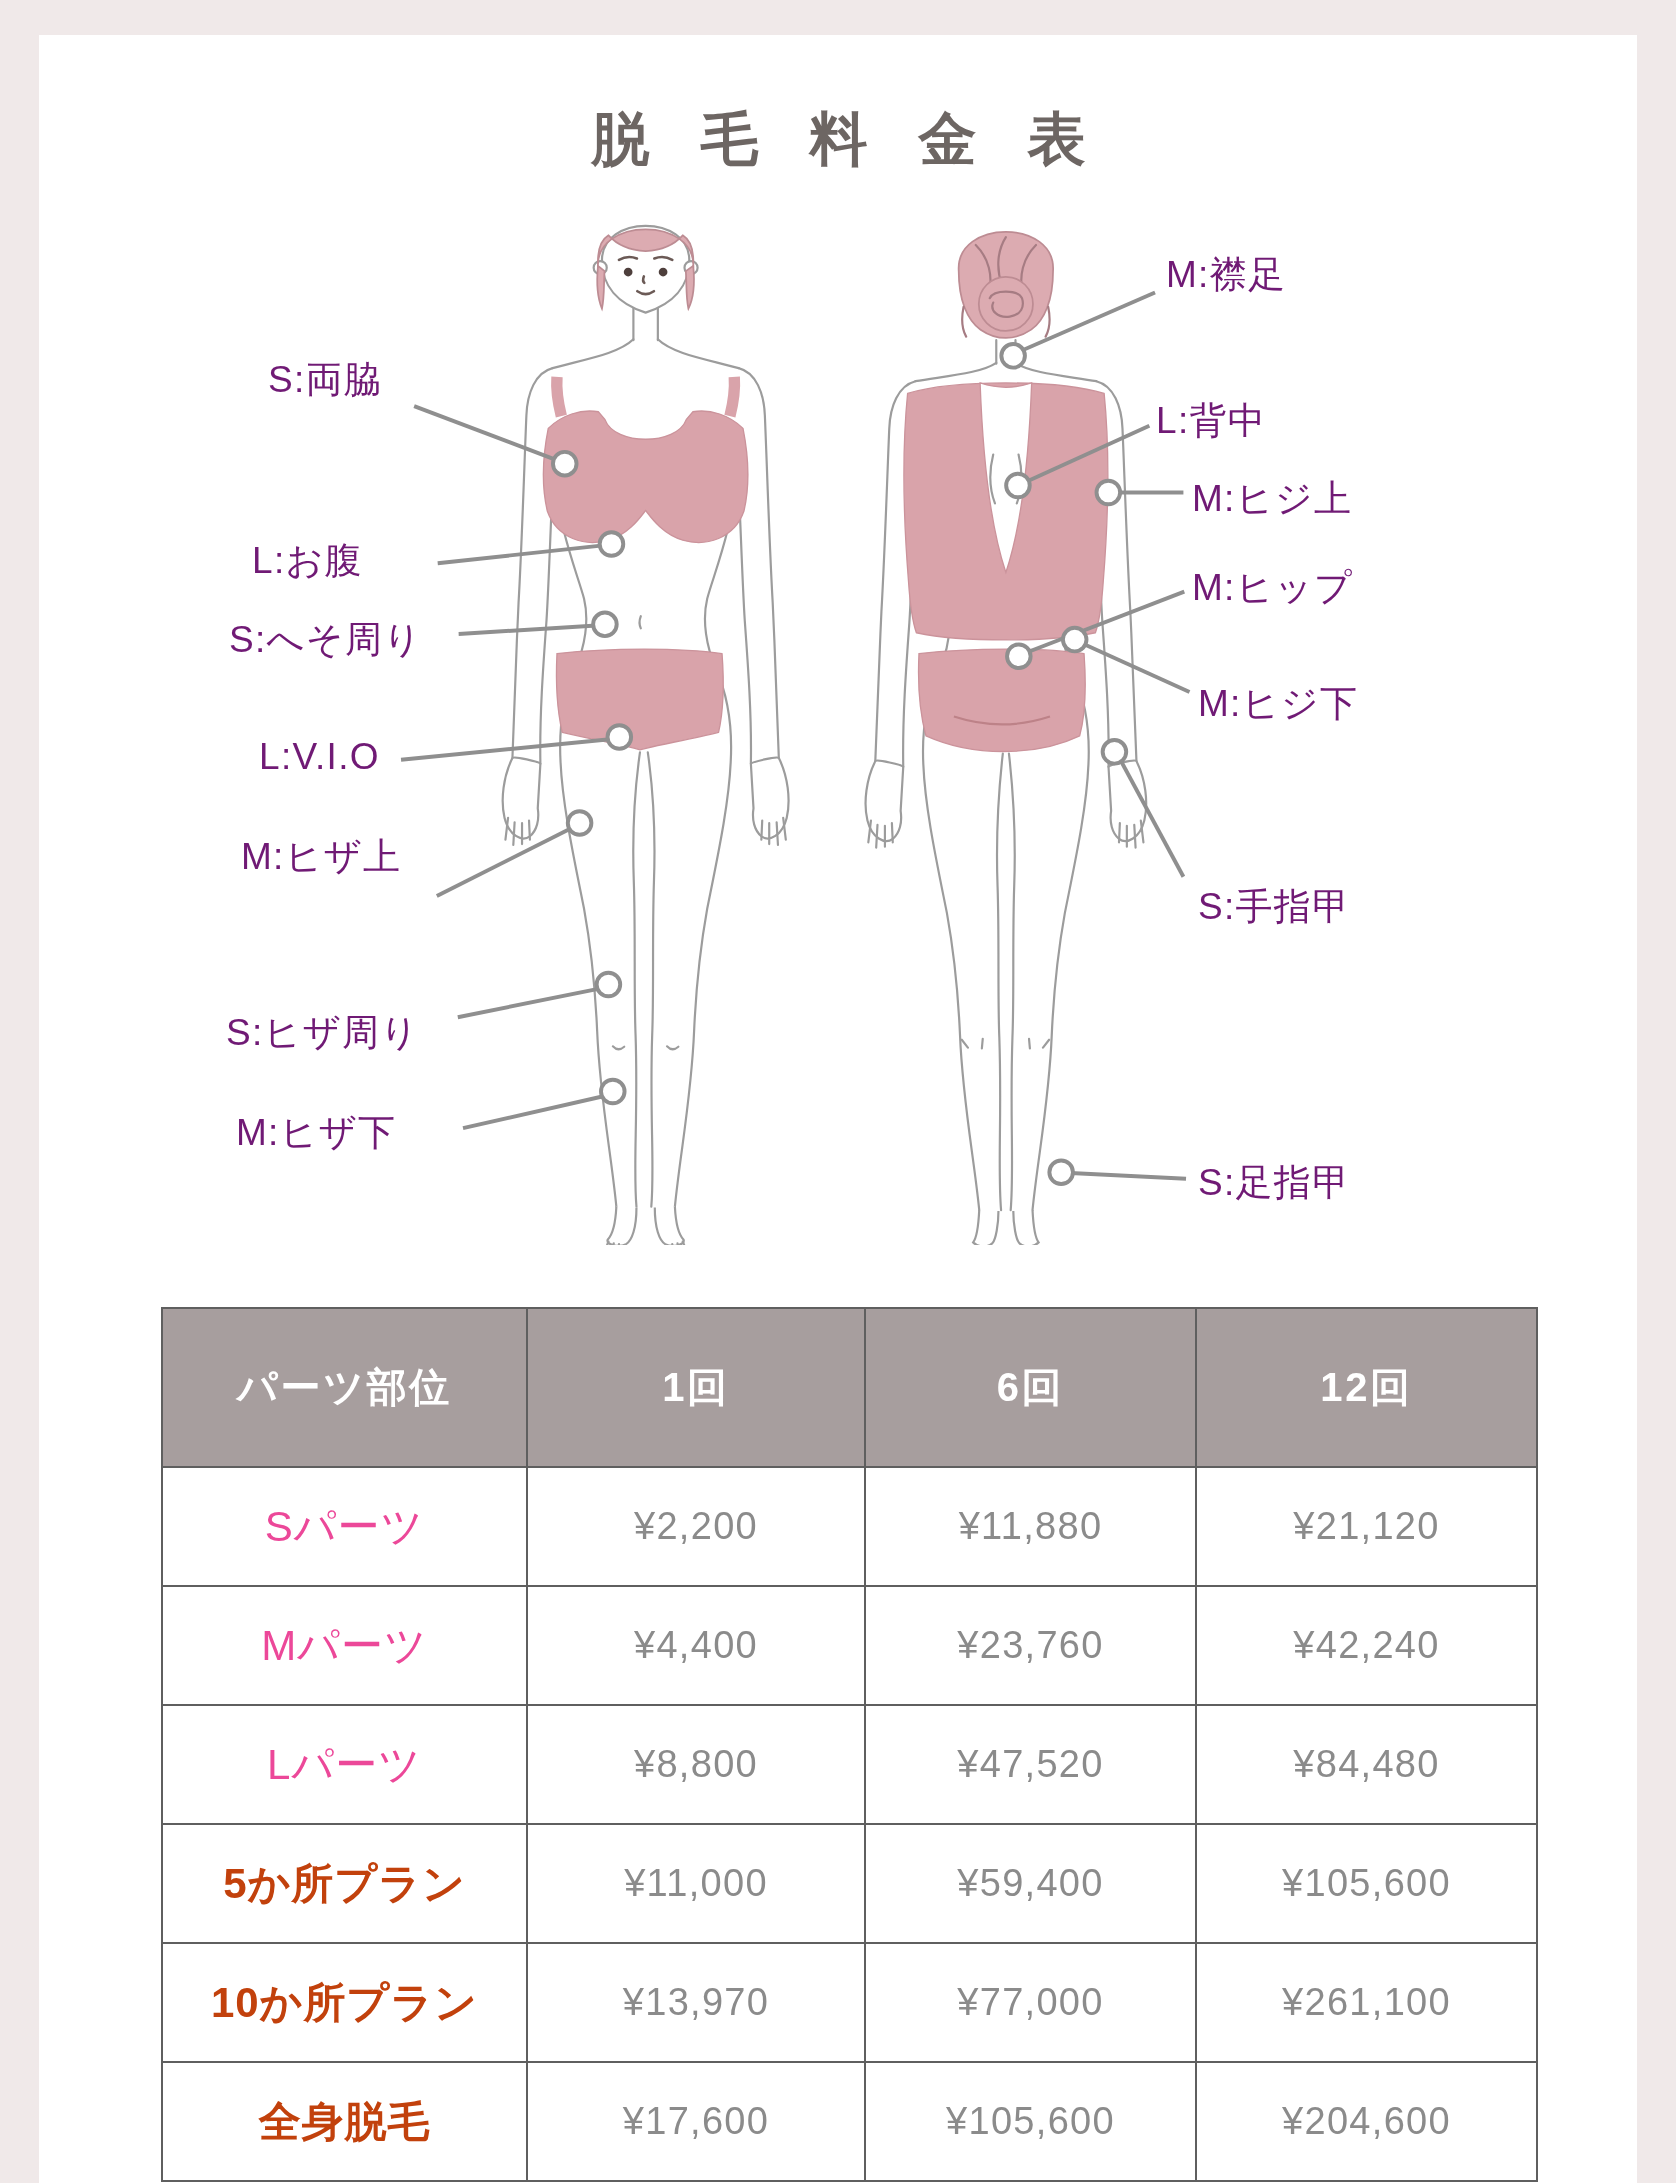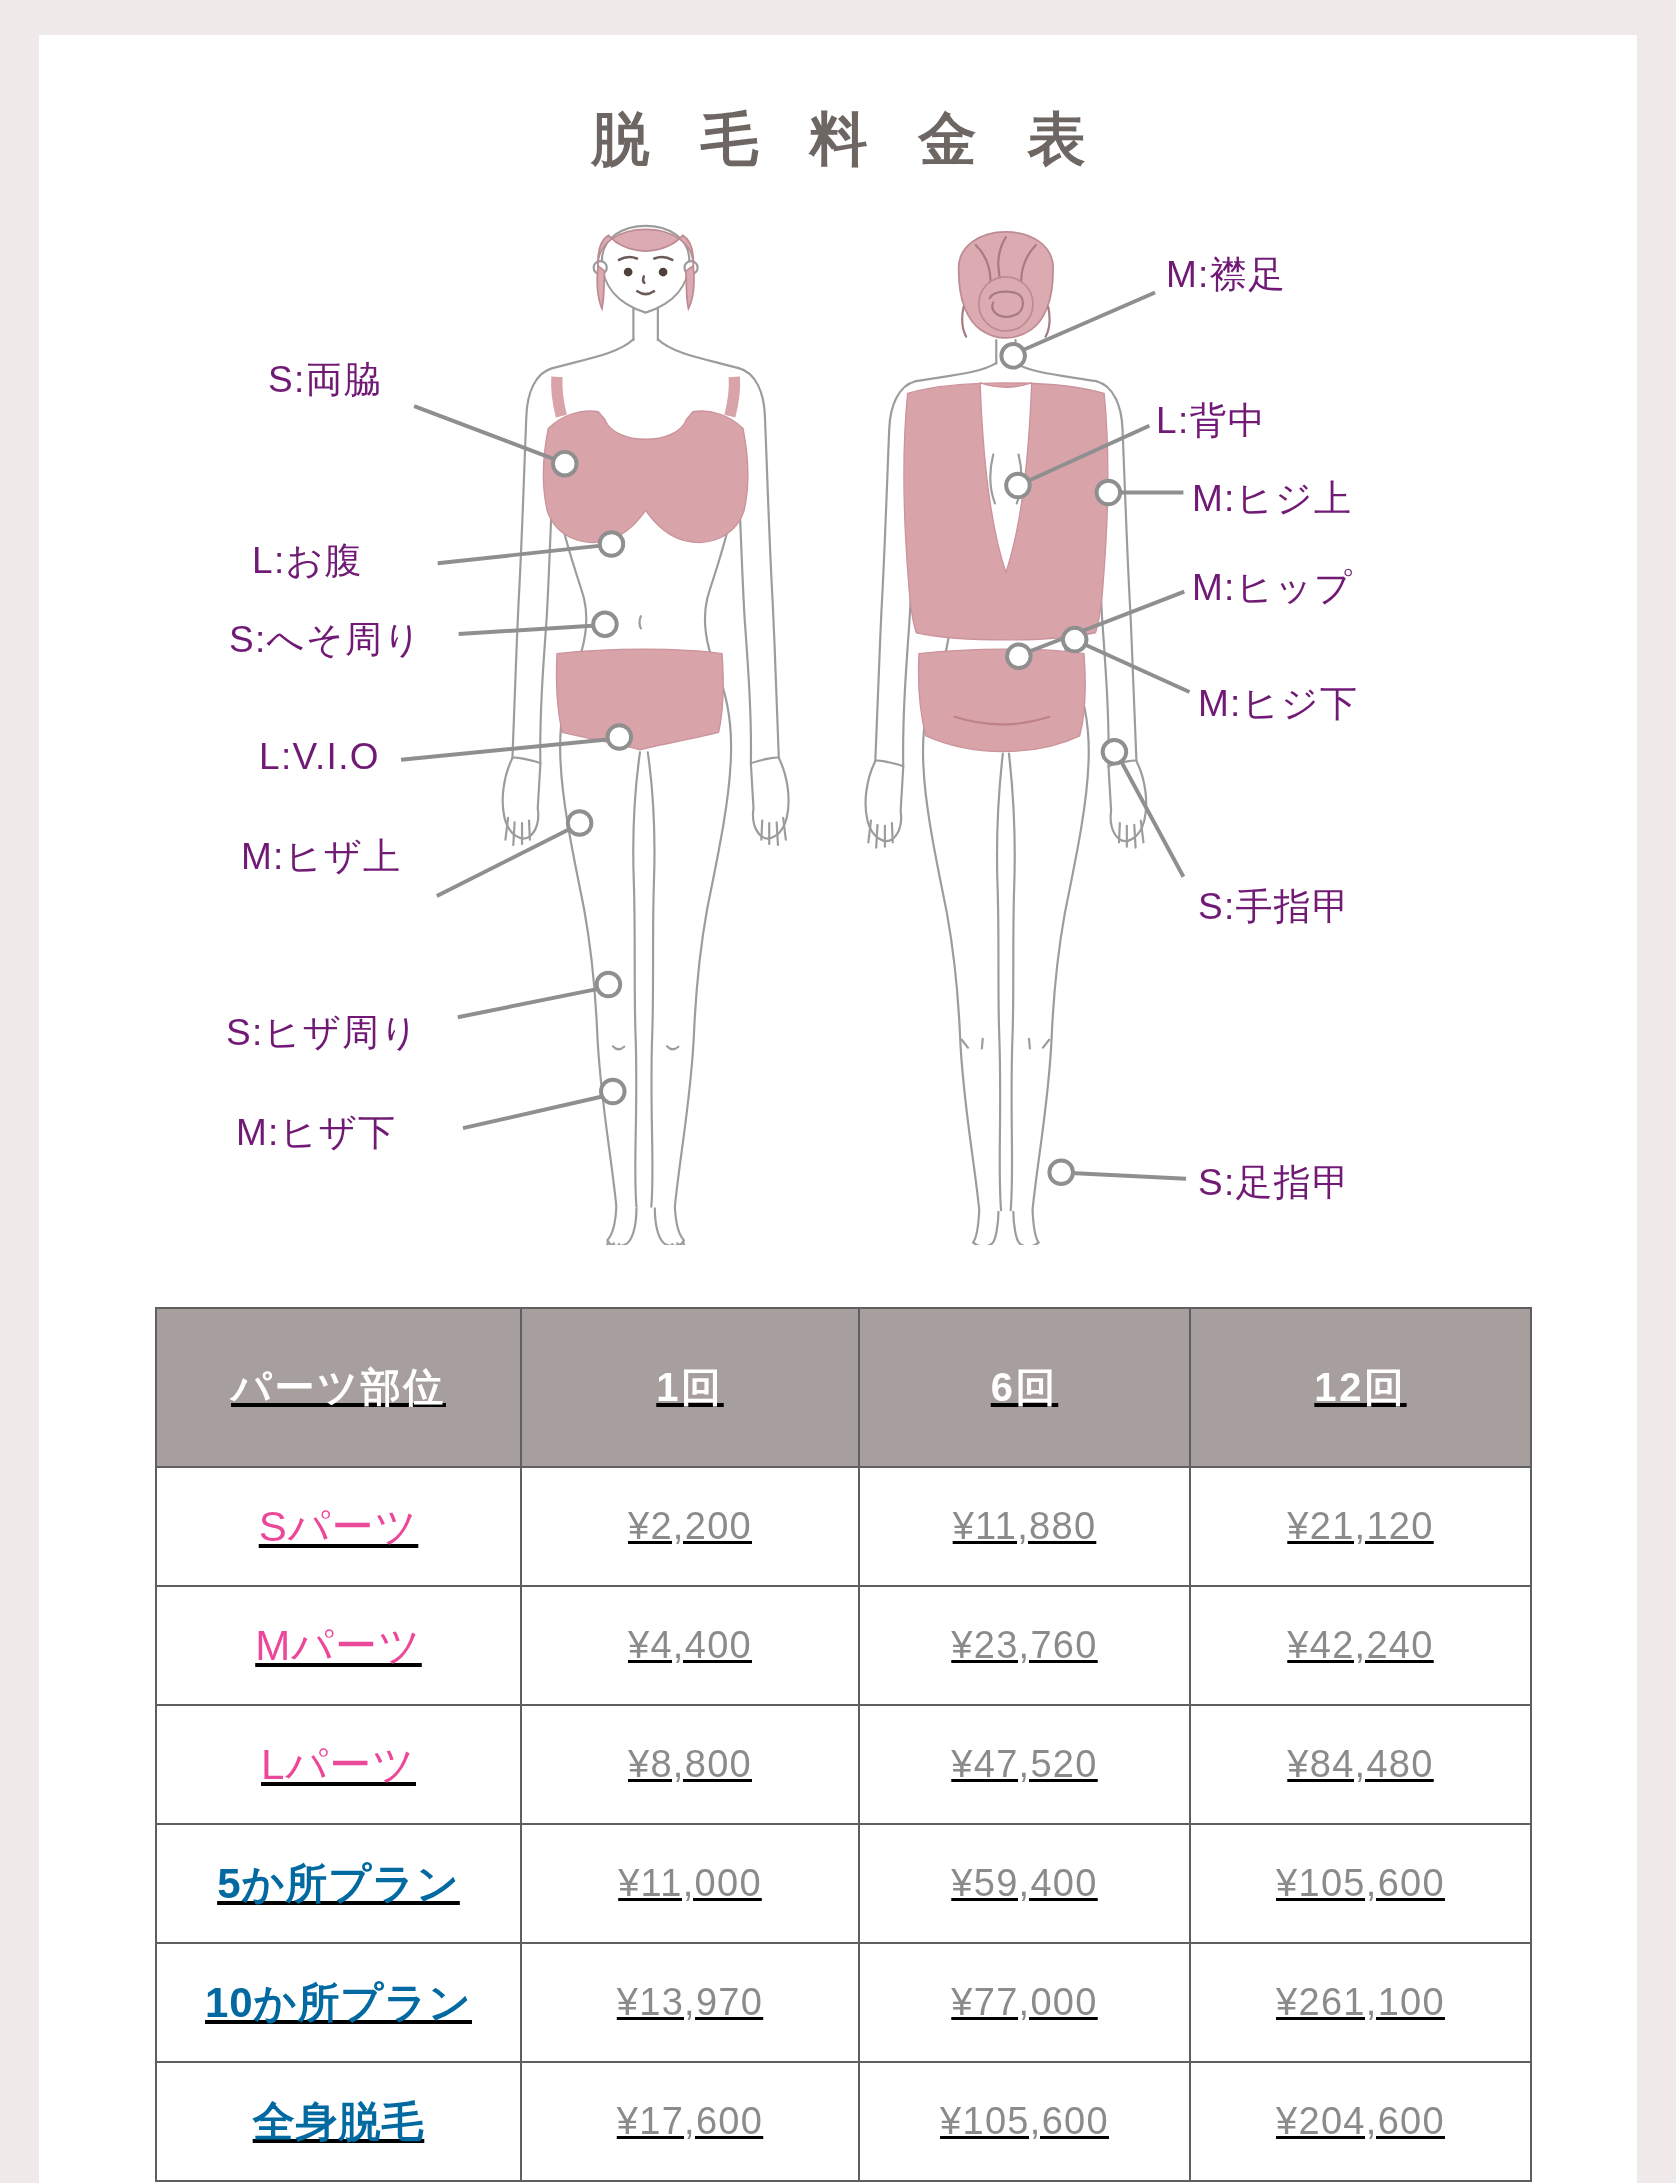--- a/index.html
+++ b/index.html
@@ -27,34 +27,34 @@
   #back-figure{left:849px;}
   #leader-overlay{position:absolute;left:0;top:0;width:1677px;height:2369px;pointer-events:none;}
   .leader{stroke:#8f8f8f;stroke-width:9;fill:none;}
   .leader-dot{fill:#ffffff;stroke:#8f8f8f;stroke-width:9;}
   .part-label{
     position:absolute;font-size:37px;color:#701a75;font-weight:500;
     letter-spacing:1.3px;white-space:nowrap;
   }
   
   #price-table{
-    position:absolute;left:155px;top:1307px;
-    border-collapse:collapse;table-layout:fixed;text-decoration:underline;
+    position:absolute;left:161px;top:1307px;
+    border-collapse:collapse;table-layout:fixed;
   }
   #price-table td,#price-table th{
     border:2.2px solid #5f5f5f;text-align:center;vertical-align:middle;
     padding:0;overflow:hidden;
   }
   #price-table th{
     background:#a79e9e;color:#ffffff;font-size:40px;font-weight:600;
     letter-spacing:2.6px;height:157px;
   }
   #price-table td{height:117px;background:#ffffff;}
   td.part-cell{font-size:42px;color:#ec4899;font-weight:500;letter-spacing:0.9px;}
-  tr.plan td.part-cell{font-weight:700;color:#0369a1;border-radius:17px;}
+  tr.plan td.part-cell{font-weight:700;color:#c2410c;border-radius:17px;}
   td.price-cell{font-size:38px;color:#8b8b8b;letter-spacing:1.3px;}
   .body-line{stroke:#9c9c9c;stroke-width:5;fill:none;stroke-linecap:round;}
   .body-fill{fill:#ffffff;stroke:#9c9c9c;stroke-width:5;}
   .garment{fill:#d9a3aa;stroke:#cb939b;stroke-width:3;}
   .hair{fill:#dcabb1;stroke:#bd8c93;stroke-width:4;}
   .hair-line{stroke:#a67c83;stroke-width:5;fill:none;stroke-linecap:round;}
   .face-line{stroke:#6b5a56;stroke-width:6;fill:none;stroke-linecap:round;}
 </style>
 </head>
 <body>

